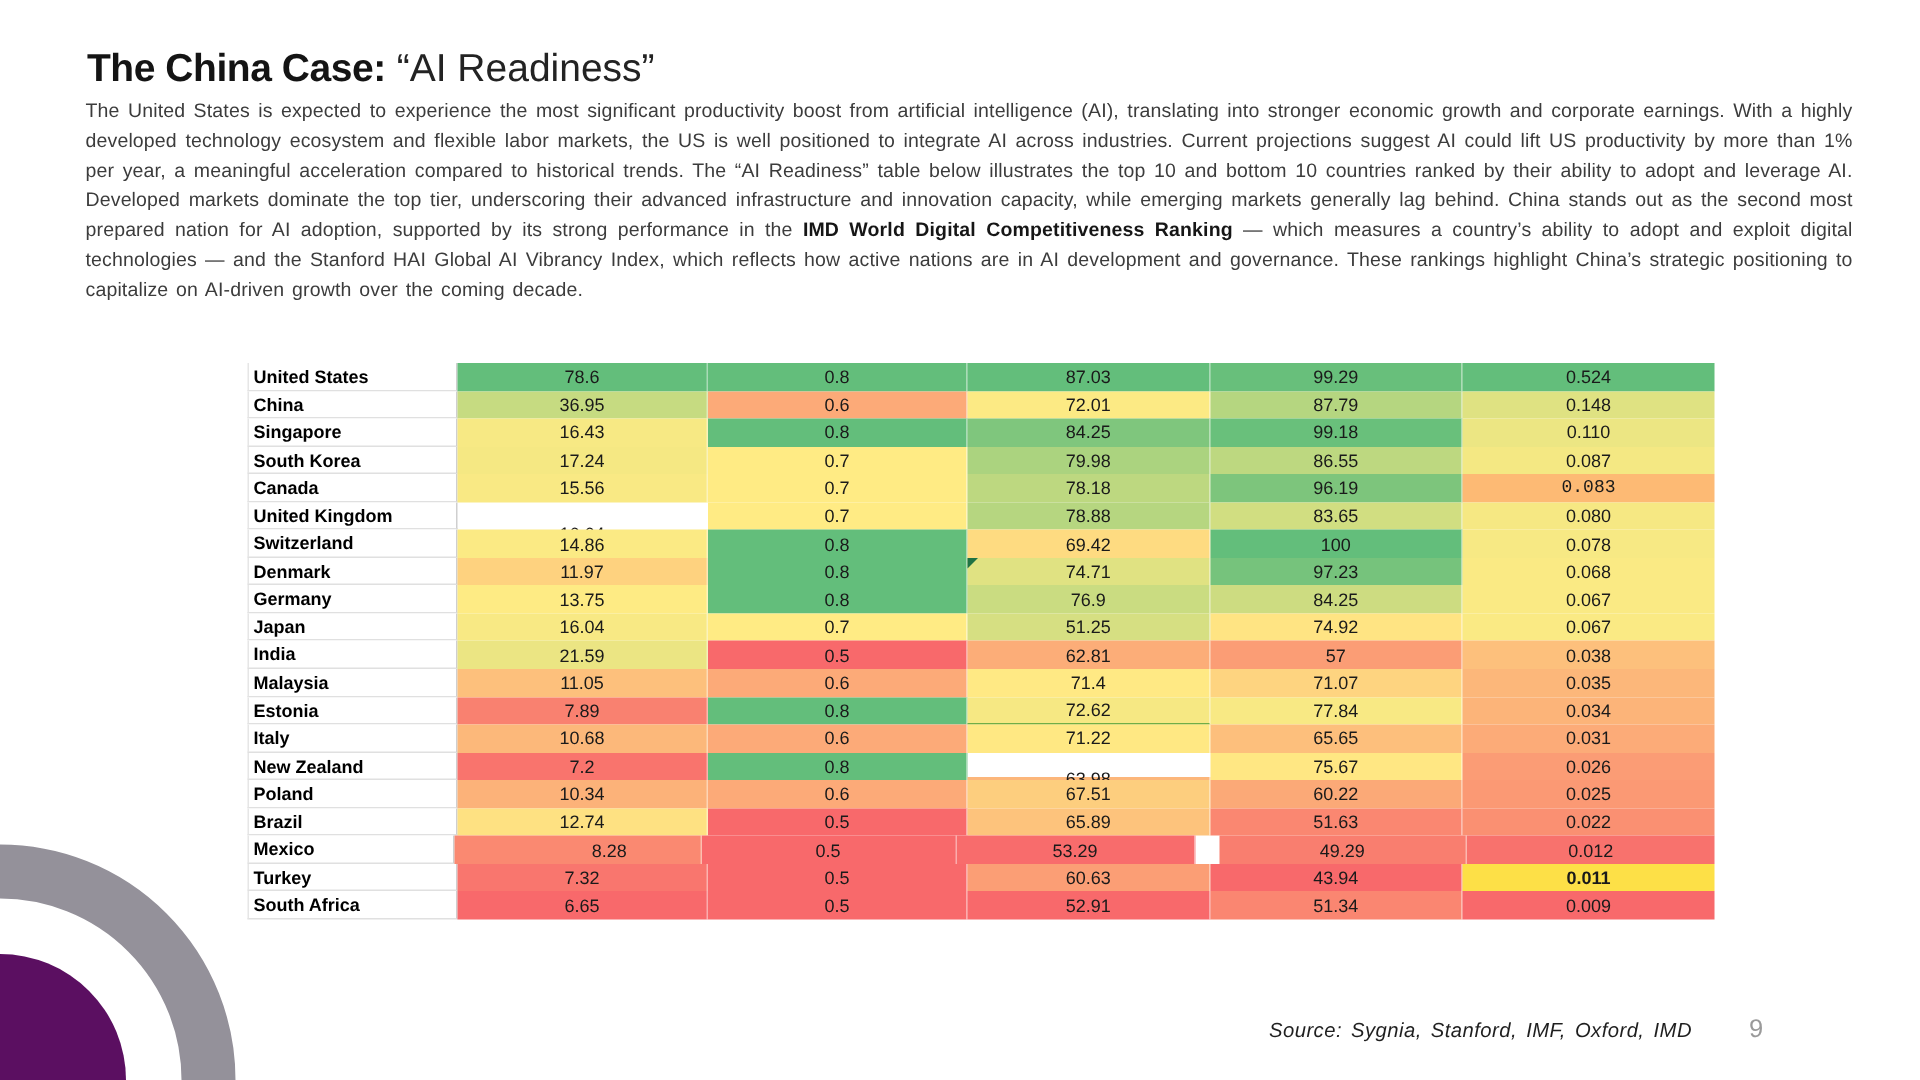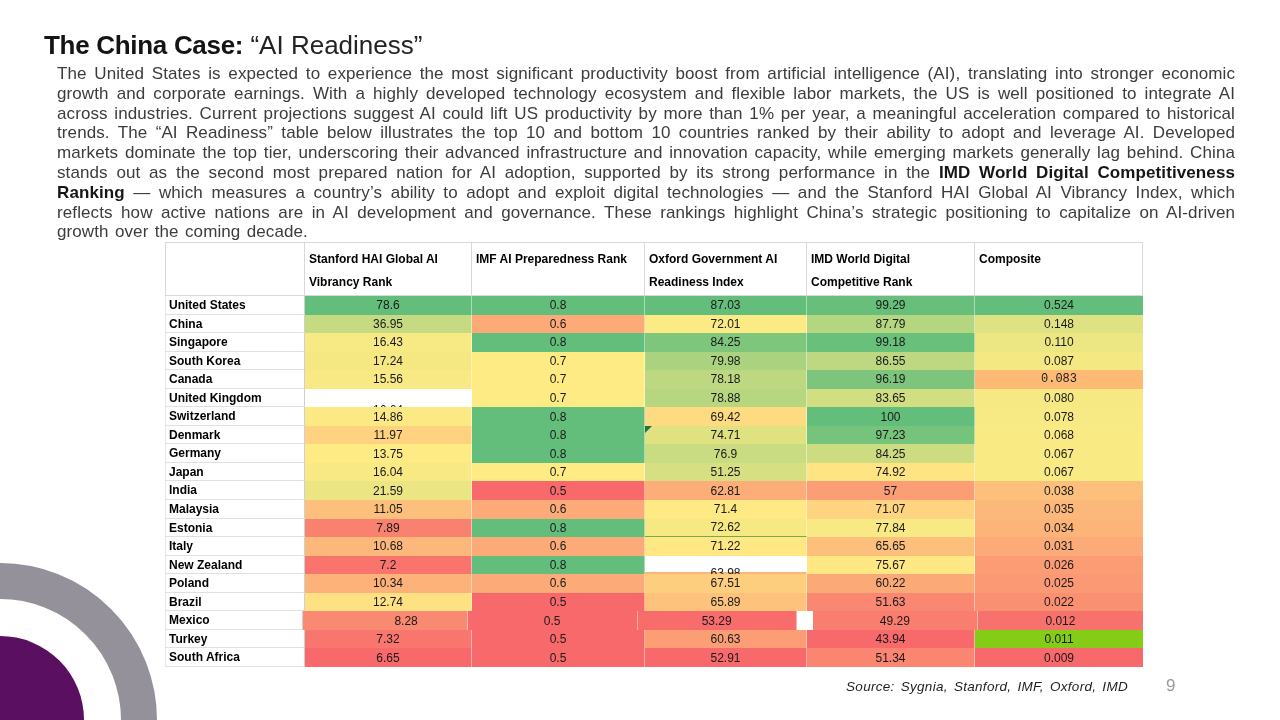--- a/index.html
+++ b/index.html
@@ -1,25 +1,25 @@
 <!DOCTYPE html>
 <html><head>
 <meta charset="utf-8">
 <style>
   html,body{margin:0;padding:0;background:#e8e8e8;}
   .slide{position:relative;width:1280px;height:720px;background:#ffffff;overflow:hidden;
          font-family:"Liberation Sans",sans-serif;}
 
   
-  .title{position:absolute;left:44px;top:30px;font-size:26px;color:#141414;white-space:nowrap;}
+  .title{position:absolute;left:58px;top:30px;font-size:26px;color:#141414;white-space:nowrap;}
   .title .tb{font-weight:800;letter-spacing:-0.3px;}
   .title .tq{font-weight:400;color:#232323;}
 
   
-  .intro{position:absolute;left:57px;top:64px;width:1178px;font-size:17px;line-height:19.8px;
+  .intro{position:absolute;left:57px;top:64px;width:1178px;font-size:13px;line-height:19.8px;
          text-align:justify;color:#3c3c3c;letter-spacing:0.1px;word-spacing:1.5px;}
   .intro .b{font-weight:700;color:#161616;}
 
   
   .tbl{position:absolute;left:165px;top:242px;width:978px;font-size:12px;}
   .hrow{display:flex;height:53px;border-top:1px solid #d9d9d9;}
   .hcell{box-sizing:border-box;background:#fff;font-weight:700;color:#000;
          padding:5px 4px 0 4px;line-height:23px;font-size:12px;
          border-right:1px solid #d9d9d9;border-bottom:1px solid #d9d9d9;}
   .hcell:first-child{border-left:1px solid #d9d9d9;}
@@ -54,28 +54,20 @@
   <div class="ring"></div>
   <div class="disc"></div>
 
   <div class="title">
     <span class="tb">The China Case:</span><span class="tq"> “AI Readiness”</span>
   </div>
 
   <div class="intro"><span>The United States is expected to experience the most significant productivity boost from artificial intelligence (AI), translating into stronger economic growth and corporate earnings. With a highly developed technology ecosystem and flexible labor markets, the US is well positioned to integrate AI across industries. Current projections suggest AI could lift US productivity by more than 1% per year, a meaningful acceleration compared to historical trends. The “AI Readiness” table below illustrates the top 10 and bottom 10 countries ranked by their ability to adopt and leverage AI. Developed markets dominate the top tier, underscoring their advanced infrastructure and innovation capacity, while emerging markets generally lag behind. China stands out as the second most prepared nation for AI adoption, supported by its strong performance in the </span><span class="b">IMD World Digital Competitiveness Ranking</span><span> — which measures a country’s ability to adopt and exploit digital technologies — and the Stanford HAI Global AI Vibrancy Index, which reflects how active nations are in AI development and governance. These rankings highlight China’s strategic positioning to capitalize on AI-driven growth over the coming decade.</span></div>
 
   <div class="tbl">
-    <div class="hrow">
-      <div class="hcell cw0"></div>
-      <div class="hcell cw1">Stanford HAI Global AI Vibrancy Rank</div>
-      <div class="hcell cw2">IMF AI Preparedness Rank</div>
-      <div class="hcell cw3">Oxford Government AI Readiness Index</div>
-      <div class="hcell cw4">IMD World Digital Competitive Rank</div>
-      <div class="hcell cw5">Composite</div>
-    </div>
     <div>
         <div class="trow">
           <div class="ccell cw0">United States</div>
           <div class="vcell cw1" style="background: rgb(99, 190, 123);">78.6</div>
           <div class="vcell cw2" style="background: rgb(99, 190, 123);">0.8</div>
           <div class="vcell cw3" style="background: rgb(99, 190, 123);">87.03</div>
           <div class="vcell cw4" style="background: rgb(104, 191, 123);">99.29</div>
           <div class="vcell cw5" style="background: rgb(99, 190, 123);">0.524</div>
         </div>
         <div class="trow">
@@ -213,21 +205,21 @@
           <div class="vcell cw3" style="background: rgb(248, 108, 108);">53.29</div>
           <div class="vcell cw4" style="background: rgb(249, 126, 111); margin-left: 16px;">49.29</div>
           <div class="vcell cw5" style="background: rgb(248, 114, 109);">0.012</div>
         </div>
         <div class="trow">
           <div class="ccell cw0">Turkey</div>
           <div class="vcell cw1" style="background: rgb(249, 118, 110);">7.32</div>
           <div class="vcell cw2" style="background: rgb(248, 105, 107);">0.5</div>
           <div class="vcell cw3" style="background: rgb(251, 158, 117);">60.63</div>
           <div class="vcell cw4" style="background: rgb(248, 105, 107);">43.94</div>
-          <div class="vcell cw5" style="background: #84cc16;">0.011</div>
+          <div class="vcell cw5" style="background: #fde047; font-weight: bold;">0.011</div>
         </div>
         <div class="trow">
           <div class="ccell cw0">South Africa</div>
           <div class="vcell cw1" style="background: rgb(248, 105, 107);">6.65</div>
           <div class="vcell cw2" style="background: rgb(248, 105, 107);">0.5</div>
           <div class="vcell cw3" style="background: rgb(248, 105, 107);">52.91</div>
           <div class="vcell cw4" style="background: rgb(250, 134, 113);">51.34</div>
           <div class="vcell cw5" style="background: rgb(248, 105, 107);">0.009</div>
         </div>
       </div>

